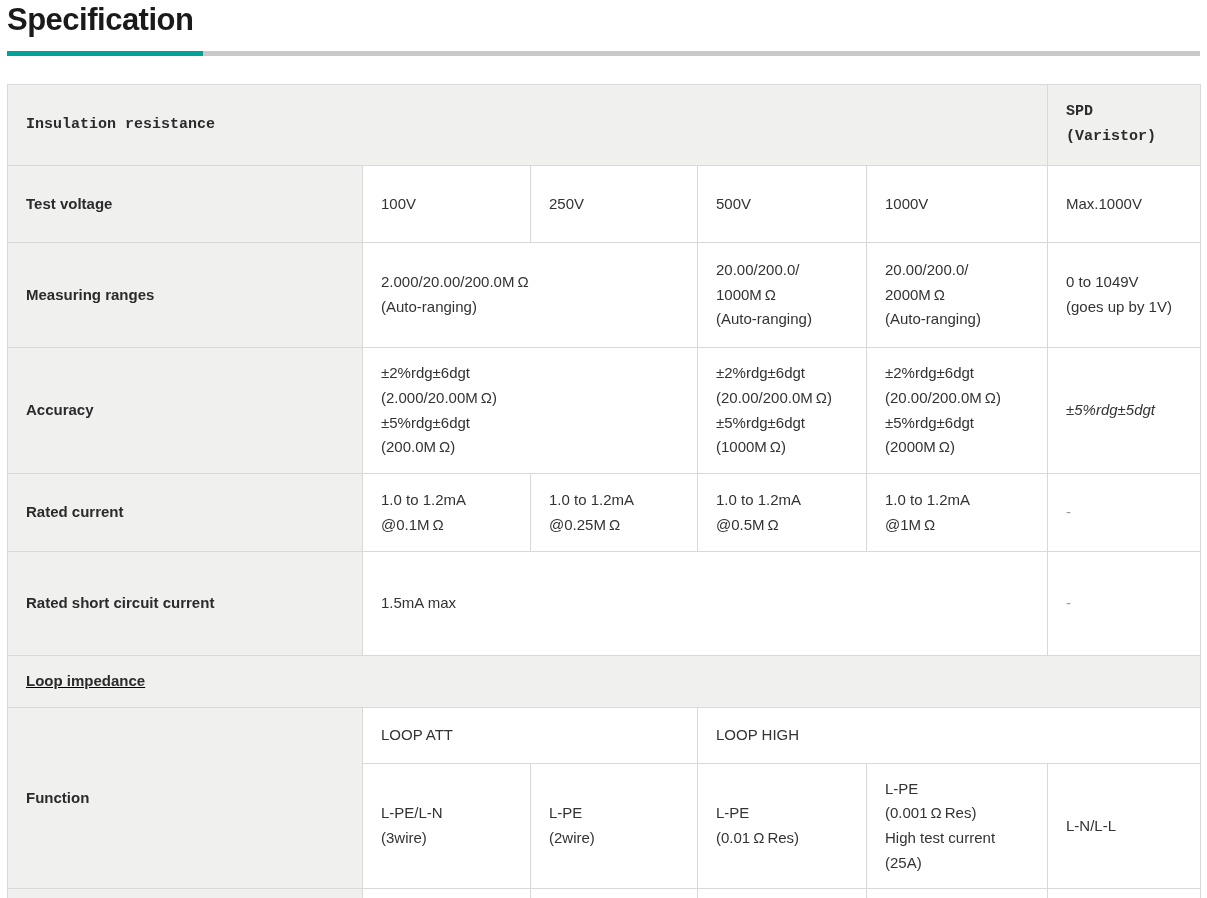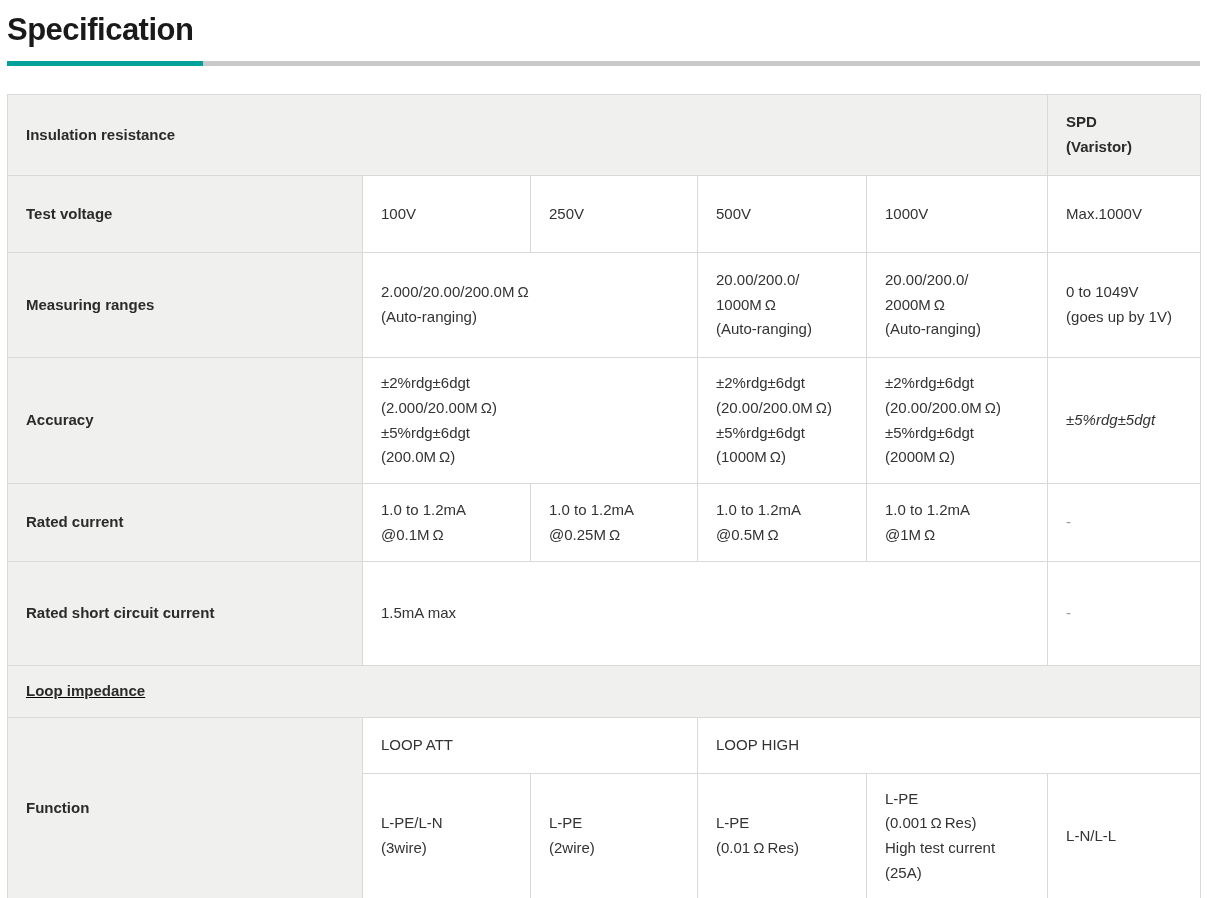--- a/index.html
+++ b/index.html
@@ -6,38 +6,38 @@
     --accent:#00a29a; --rule-gray:#c9c9c9; --border:#d9d9d9;
     --section-bg:#f0f0ef; --text:#333333; --heading-text:#1a1a1a; --dash:#999999;
   }
   *{box-sizing:border-box;}
   html,body{width:1207px;height:898px;overflow:hidden;}
   body{
     margin:0; padding:0 7px; background:#ffffff;
     font-family:"Liberation Sans","DejaVu Sans",sans-serif;
   }
   h1.page-title{
-    margin:0; padding-top:12px; font-size:31px; line-height:36px;
+    margin:0; padding-top:2px; font-size:31px; line-height:36px;
     font-weight:700; color:var(--heading-text); letter-spacing:-0.5px;
   }
   .rule{height:5px; background:var(--rule-gray); margin-top:13px; width:1193px;}
   .rule-accent{height:5px; width:196px; background:var(--accent);}
   table.spec{
     border-collapse:collapse; table-layout:fixed; width:1193px; margin-top:28px;
   }
   td{
     border:1px solid var(--border); background:#ffffff;
     padding:8px 18px; vertical-align:middle;
     font-size:15px; line-height:1.65; color:var(--text);
     white-space:pre-line; overflow:hidden;
   }
   td.lbl{background:var(--section-bg); font-weight:700; color:#2b2b2b;}
   td.dash{color:var(--dash);}
   td.wrap-narrow span{display:inline-block; width:100px; word-break:break-all;font-style:italic;}
-  tr.r-ins{height:81px;} tr.r-tv{height:77px;} tr.r-mr{height:105px;}
+  tr.r-ins{height:81px;font-family:Liberation Mono, monospace;} tr.r-tv{height:77px;} tr.r-mr{height:105px;}
   tr.r-acc{height:126px;} tr.r-rc{height:78px;padding-left:40px;} tr.r-osc{height:104px;}
   tr.r-li{height:52px;text-decoration:underline;} tr.r-fa{height:56px;} tr.r-fb{height:125px;}
   tr.r-partial{height:24px;}
 </style>
 </head>
 <body>
 
 <div class="page">
   <h1 class="page-title">Specification</h1>
   <div class="rule">

